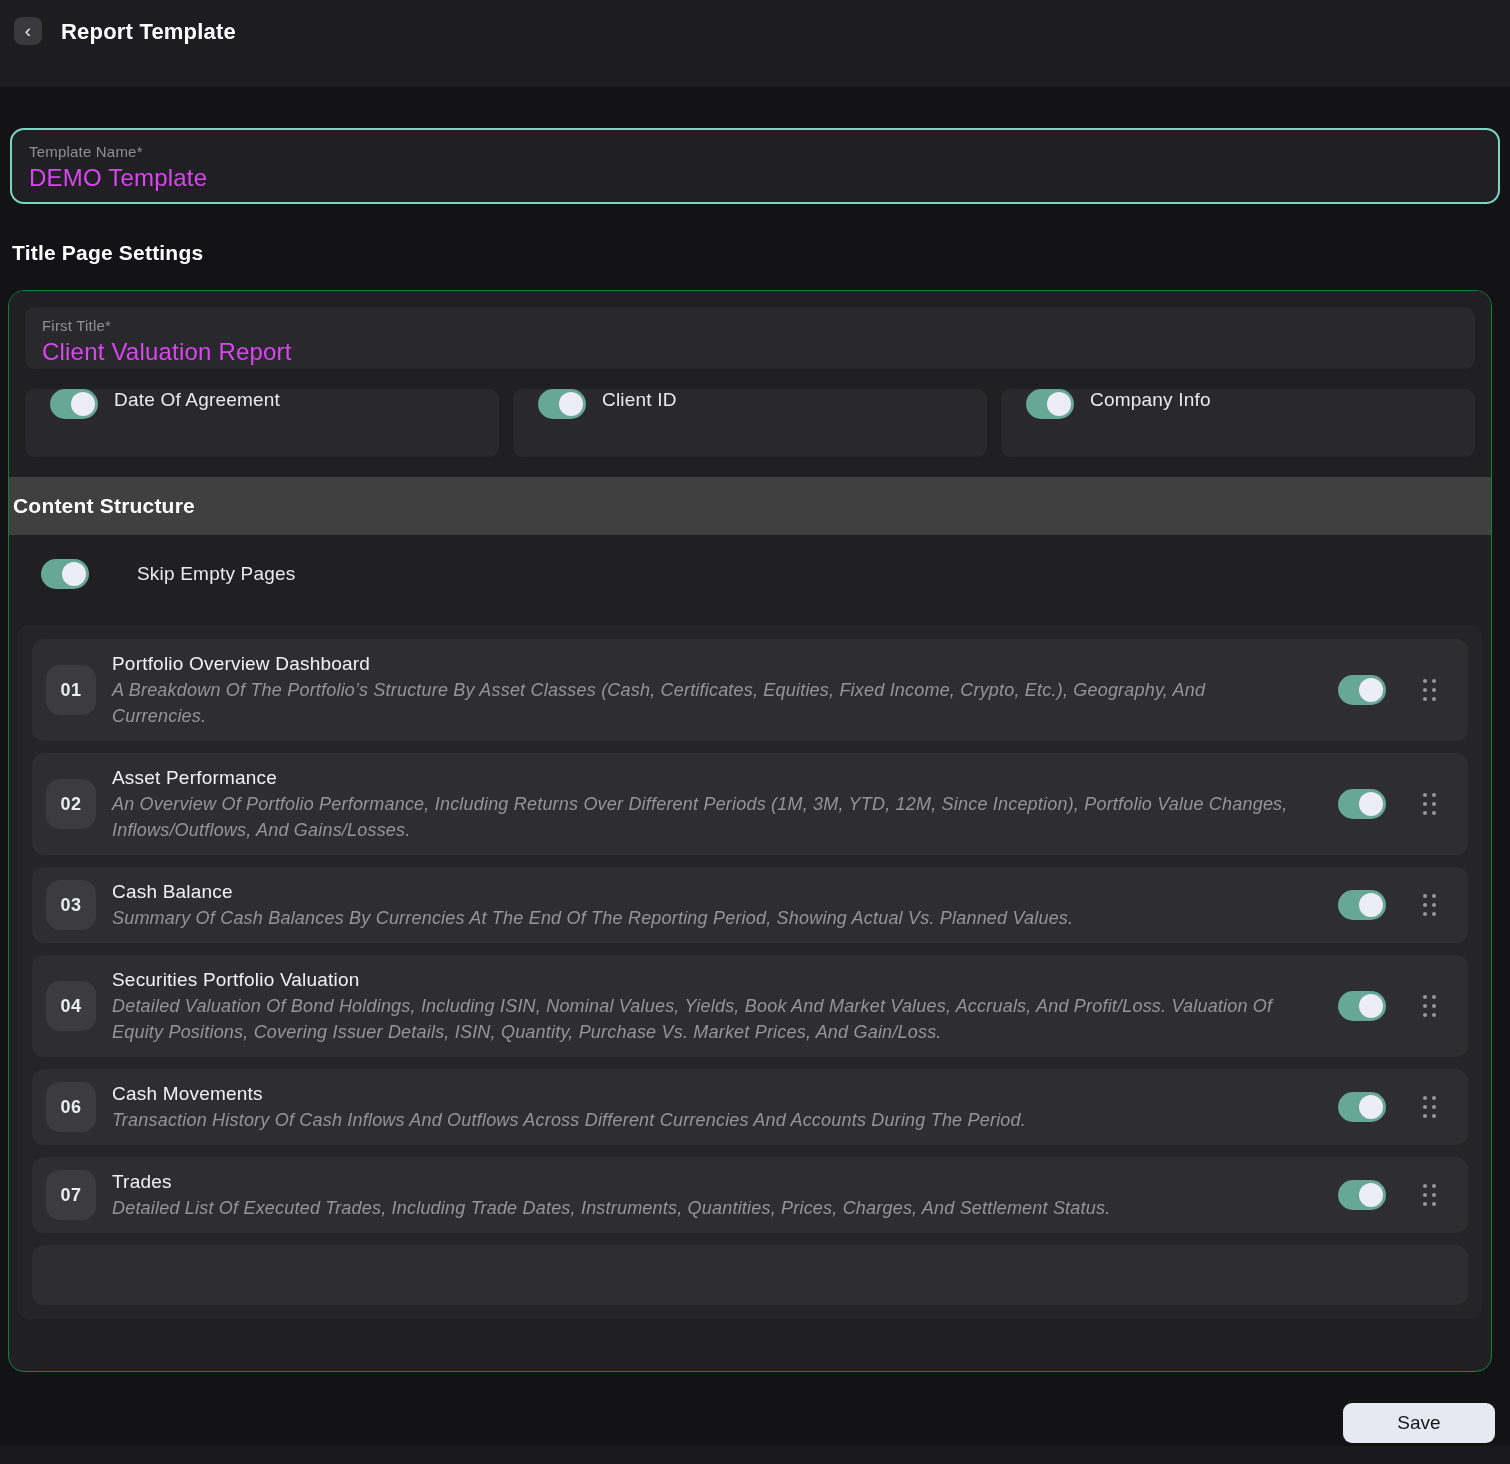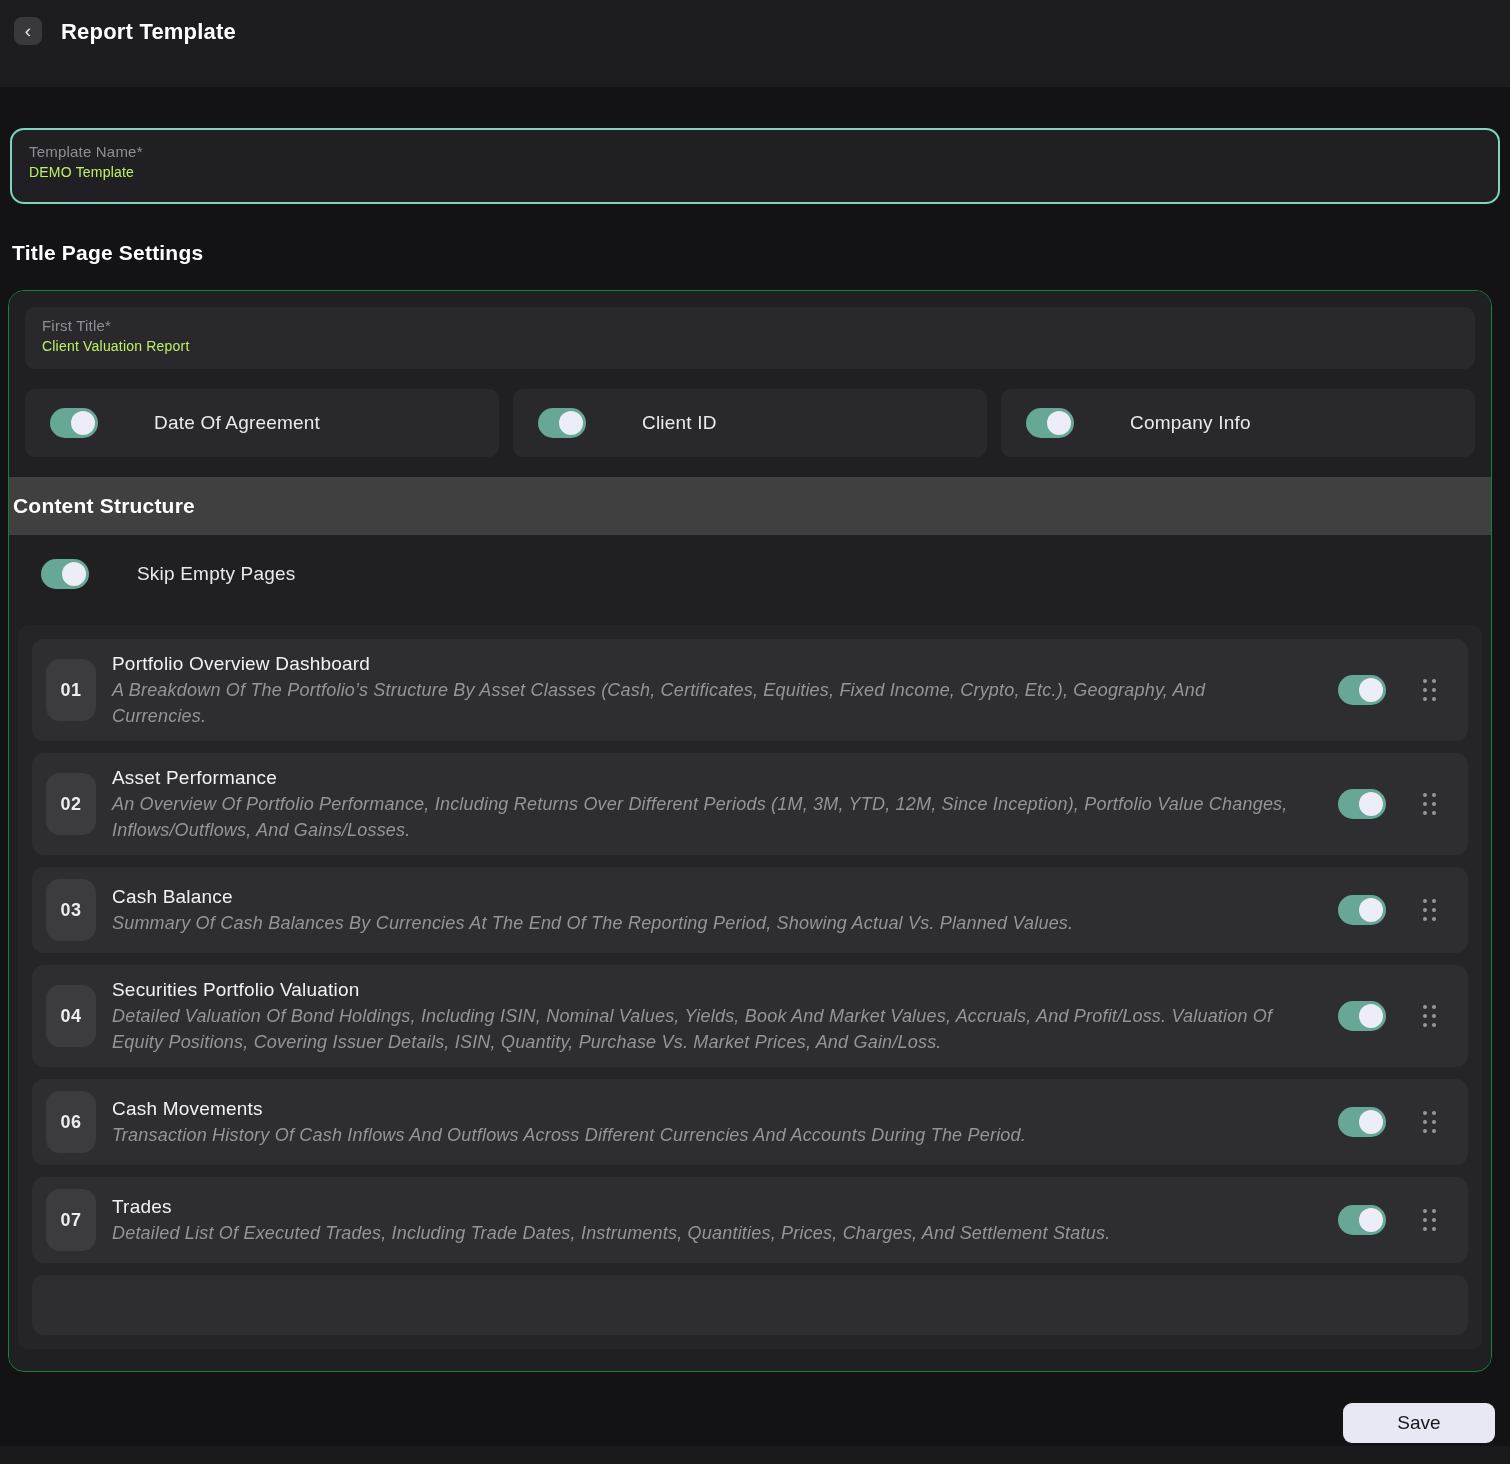--- a/index.html
+++ b/index.html
@@ -34,21 +34,21 @@
     margin:2px 0 0 19px; color:#ffffff;
   }
 
   
   .field {
     background:#202024;
     border-radius:14px;
     padding:13px 17px 12px 17px;
   }
   .field .f-label { display:block; font-size:15px; color:#8e8e96; letter-spacing:.2px; }
-  .field .f-value { display:block; font-size:14px; color:#bef264; margin-top:4px; letter-spacing:.2px; }
+  .field .f-value { display:block; font-size:24px; color:#d946ef; margin-top:4px; letter-spacing:.2px; }
 
   .template-field {
     margin:41px 10px 0 10px;
     border:2px solid #7cd5c1;
     height:76px;
   }
 
   .section-heading {
     font-size:21px; font-weight:700; color:#ffffff;
     margin:37px 0 0 12px; letter-spacing:.2px;
@@ -64,24 +64,23 @@
     background:#202023;
     overflow:hidden;
   }
   .panel-top { padding:16px 16px 20px 16px; background:#202023; }
   .first-title-field { background:#29292d; border-radius:10px; height:62px; padding:10px 17px; }
 
   .toggle-cards { display:flex; gap:14px; margin-top:20px; }
   .toggle-card {
     flex:1; height:68px;
     background:#29292d; border-radius:10px;
-    display:flex; align-items:center;
+    display:flex; 
     padding-left:25px;
     cursor:pointer;
-    gap:40px;
   }
   .toggle-card .t-label { font-size:19px; color:#eaeaee; margin-left:16px; letter-spacing:.2px; }
 
   
   .toggle {
     position:relative;
     width:48px; height:30px;
     border-radius:15px;
     background:#67a795;
     flex:0 0 auto;
@@ -115,21 +114,21 @@
   .item-card {
     position:relative;
     background:#2e2e32;
     border-radius:12px;
     padding:12px 180px 12px 14px;
     display:flex; align-items:center;
     margin-bottom:12px;
   }
   .item-card:last-child { margin-bottom:0; }
   .item-badge {
-    width:50px; height:62px; flex:0 0 auto;
+    width:50px; height:50px; flex:0 0 auto;
     background:#3b3b40; border-radius:14px;
     display:flex; align-items:center; justify-content:center;
     font-size:18px; font-weight:600; color:#eceded; letter-spacing:.4px;
   }
   .item-text { margin-left:16px; max-width:1215px; }
   .item-title { font-size:19px; line-height:26px; color:#f2f2f3; letter-spacing:.2px; }
   .item-desc  { font-size:18px; line-height:26px; color:#94949a; letter-spacing:.2px;font-style:italic; }
   .item-toggle { position:absolute; right:82px; top:50%; transform:translateY(-50%); }
   .drag-handle {
     position:absolute; right:28px; top:50%; transform:translateY(-50%);

